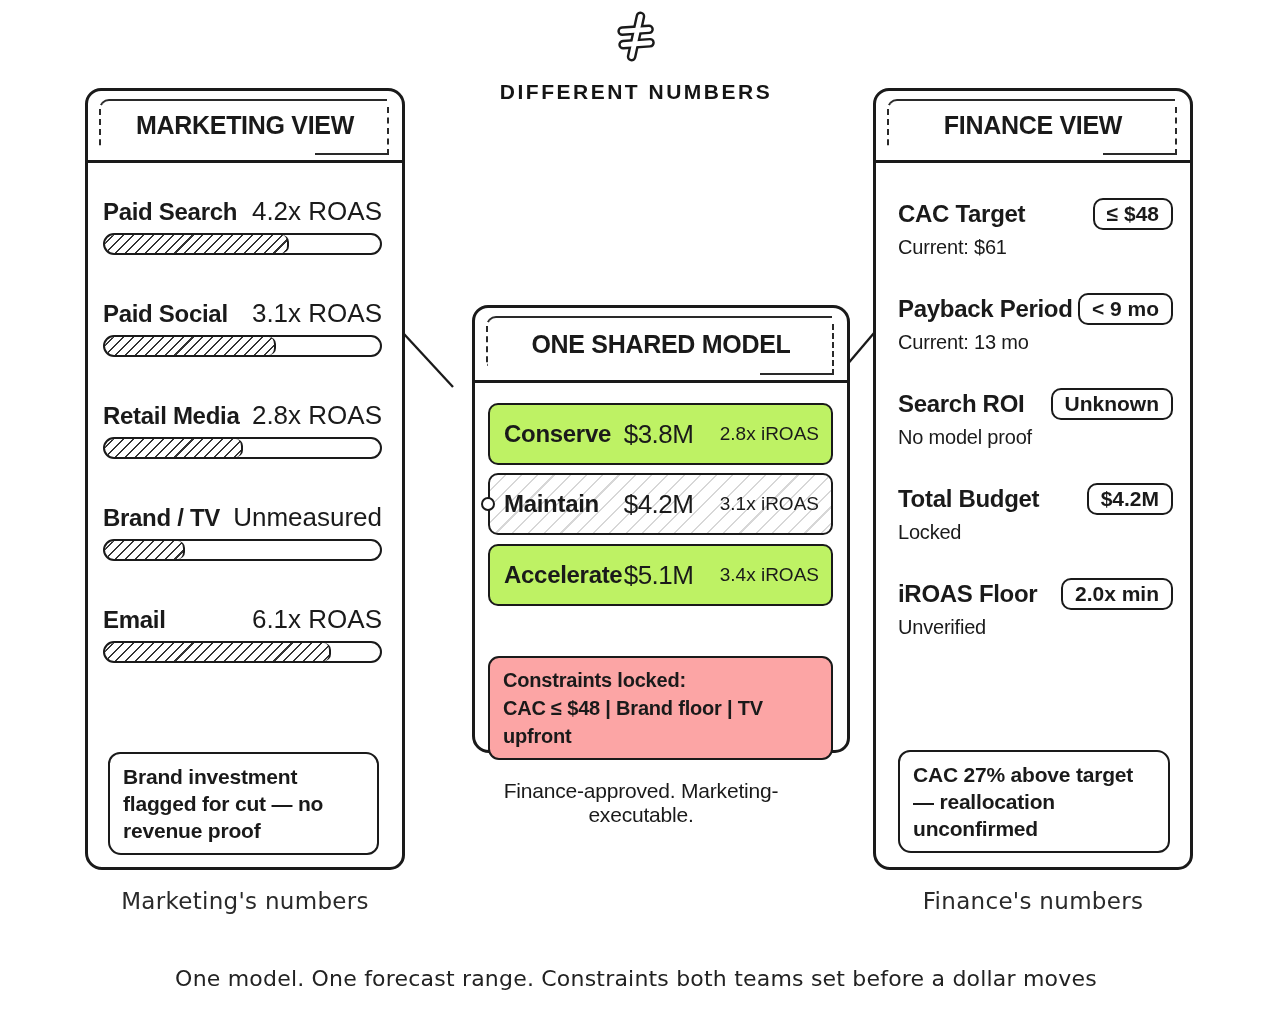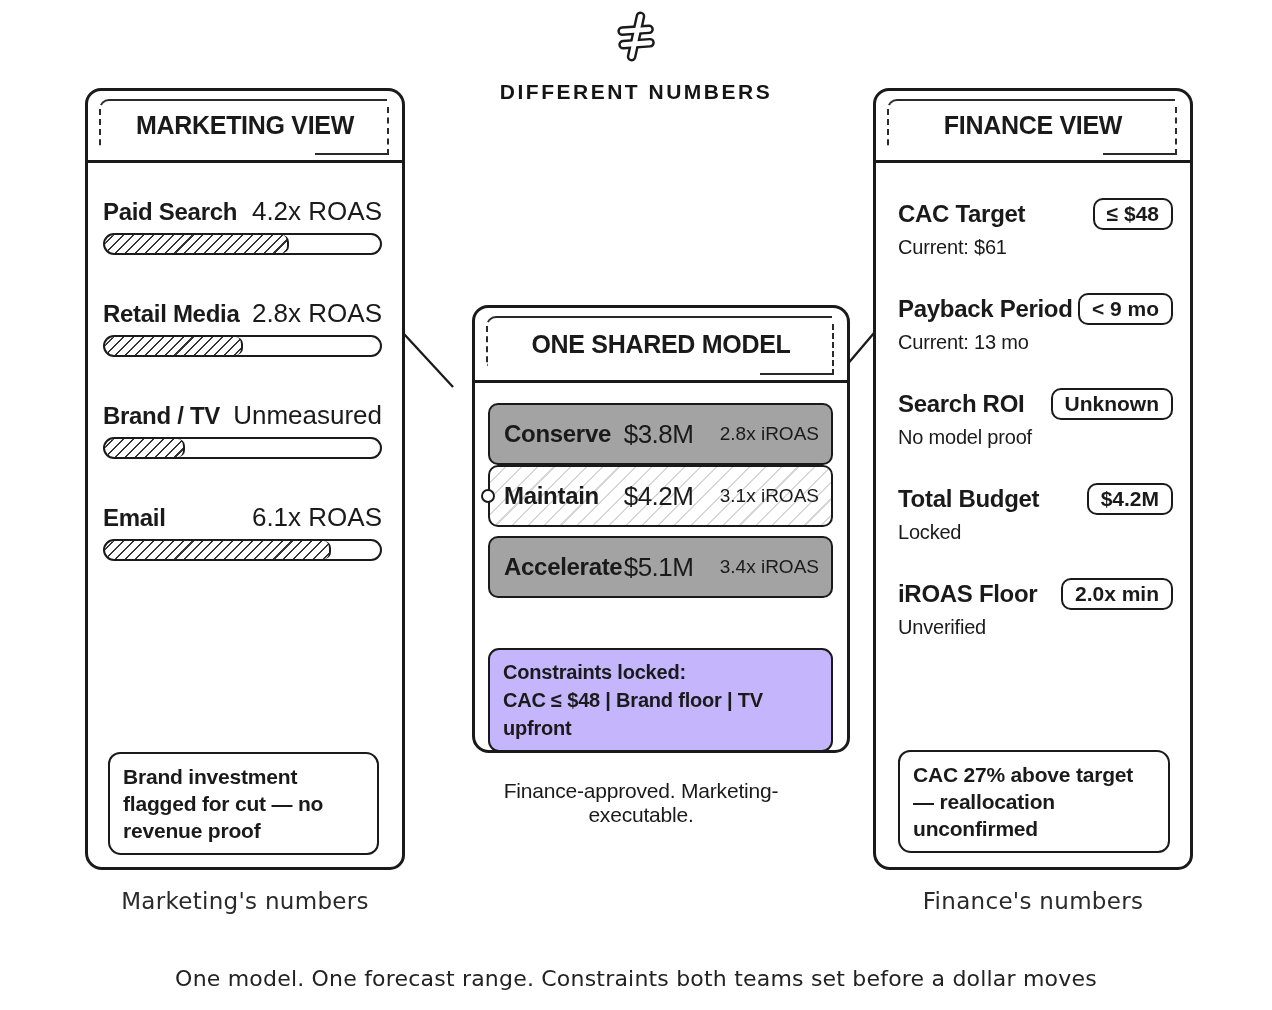--- a/index.html
+++ b/index.html
@@ -68,37 +68,37 @@
     letter-spacing:-0.2px; background:#fff;
   }
   .panel-marketing .note-box { left:20px; right:23px; top:661px; }
   .panel-finance   .note-box { left:22px; right:20px; top:659px; }
 
   
   .model-body { padding:20px 14px 0 13px; }
   .scenario-row {
     position:relative; height:62px; border:2.5px solid #1a1a1a; border-radius:10px;
     display:grid; grid-template-columns:38% 1fr auto; align-items:center;
-    padding:0 12px 0 14px; background:#a3a3a3;
+    padding:0 12px 0 14px; margin-bottom:8px; background:#bef264;
   }
   .scenario-row.hatched {
     background:repeating-linear-gradient(135deg, #ffffff 0 10px, #d7d7d7 10px 11.5px);
     margin-bottom:9px;
   }
   .scenario-name  { font-size:24px; font-weight:600; letter-spacing:-0.3px; }
   .scenario-budget{ font-size:26px; font-weight:400; letter-spacing:-0.5px; }
   .scenario-iroas { font-size:19px; font-weight:500; text-align:right; }
   .maintain-marker {
     position:absolute; left:-9px; top:calc(50% - 7px); width:14px; height:14px;
     background:#fff; border:2.5px solid #1a1a1a; border-radius:50%;
   }
   .constraints-box {
     margin-top:50px; border:2.5px solid #1a1a1a; border-radius:11px;
     padding:8px 13px; font-size:20px; font-weight:600; line-height:28px;
-    letter-spacing:-0.2px; background:#c4b5fd;
+    letter-spacing:-0.2px; background:#fca5a5;
   }
 
   
   .f-body { padding:33px 17px 0 22px; }
   .metric { margin-bottom:32px; }
   .metric-row { display:flex; justify-content:space-between; align-items:center; height:36px; }
   .metric-label { font-size:24px; font-weight:600; letter-spacing:-0.3px; }
   .metric-pill {
     border:2.5px solid #1a1a1a; border-radius:10px; background:#fff;
     padding:2px 12px; font-size:21px; font-weight:600; white-space:nowrap;
@@ -157,20 +157,29 @@
       <div class="channel">
         <div class="channel-row">
           <span class="channel-label">Paid Search</span>
           <span class="channel-value">4.2x ROAS</span>
         </div>
         <div class="bar">
             <div class="bar-fill" style="width: 67%;"></div>
           </div>
       </div>
 
+      <div class="channel">
+        <div class="channel-row">
+          <span class="channel-label">Paid Social</span>
+          <span class="channel-value">3.1x ROAS</span>
+        </div>
+        <div class="bar">
+            <div class="bar-fill" style="width: 62%;"></div>
+          </div>
+      </div>
 
       <div class="channel">
         <div class="channel-row">
           <span class="channel-label">Retail Media</span>
           <span class="channel-value">2.8x ROAS</span>
         </div>
         <div class="bar">
             <div class="bar-fill" style="width: 50%;"></div>
           </div>
       </div>

